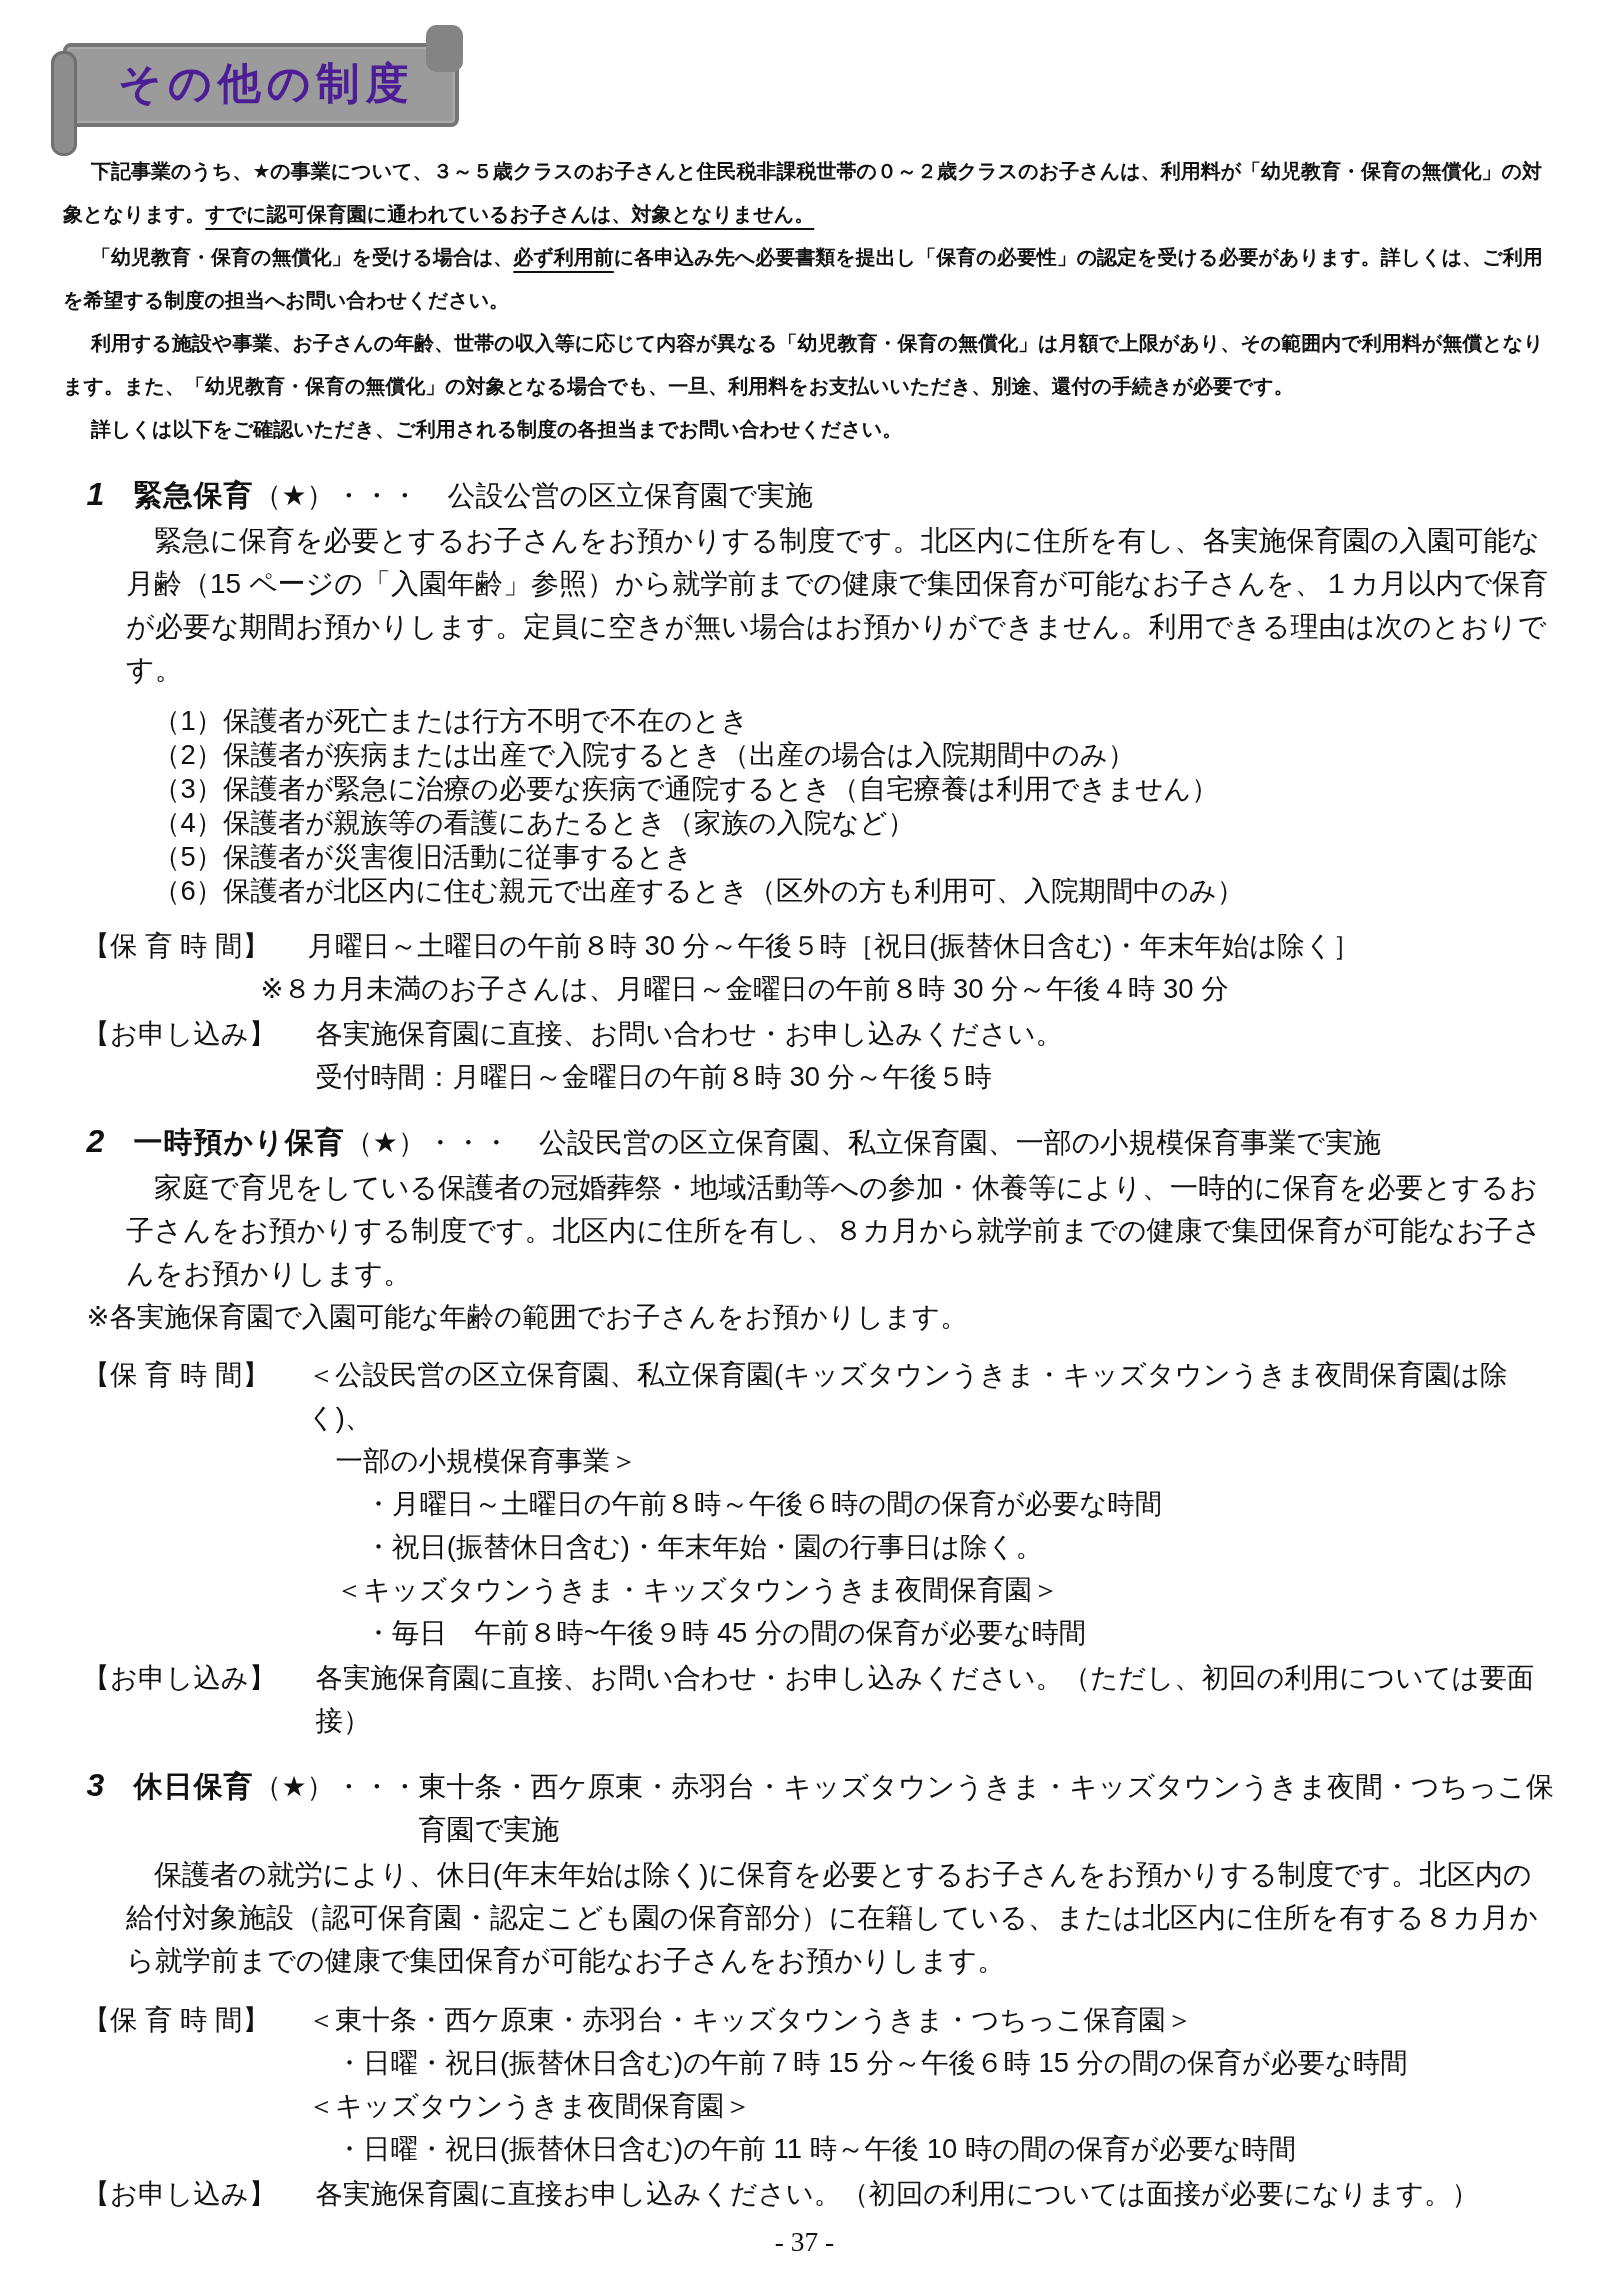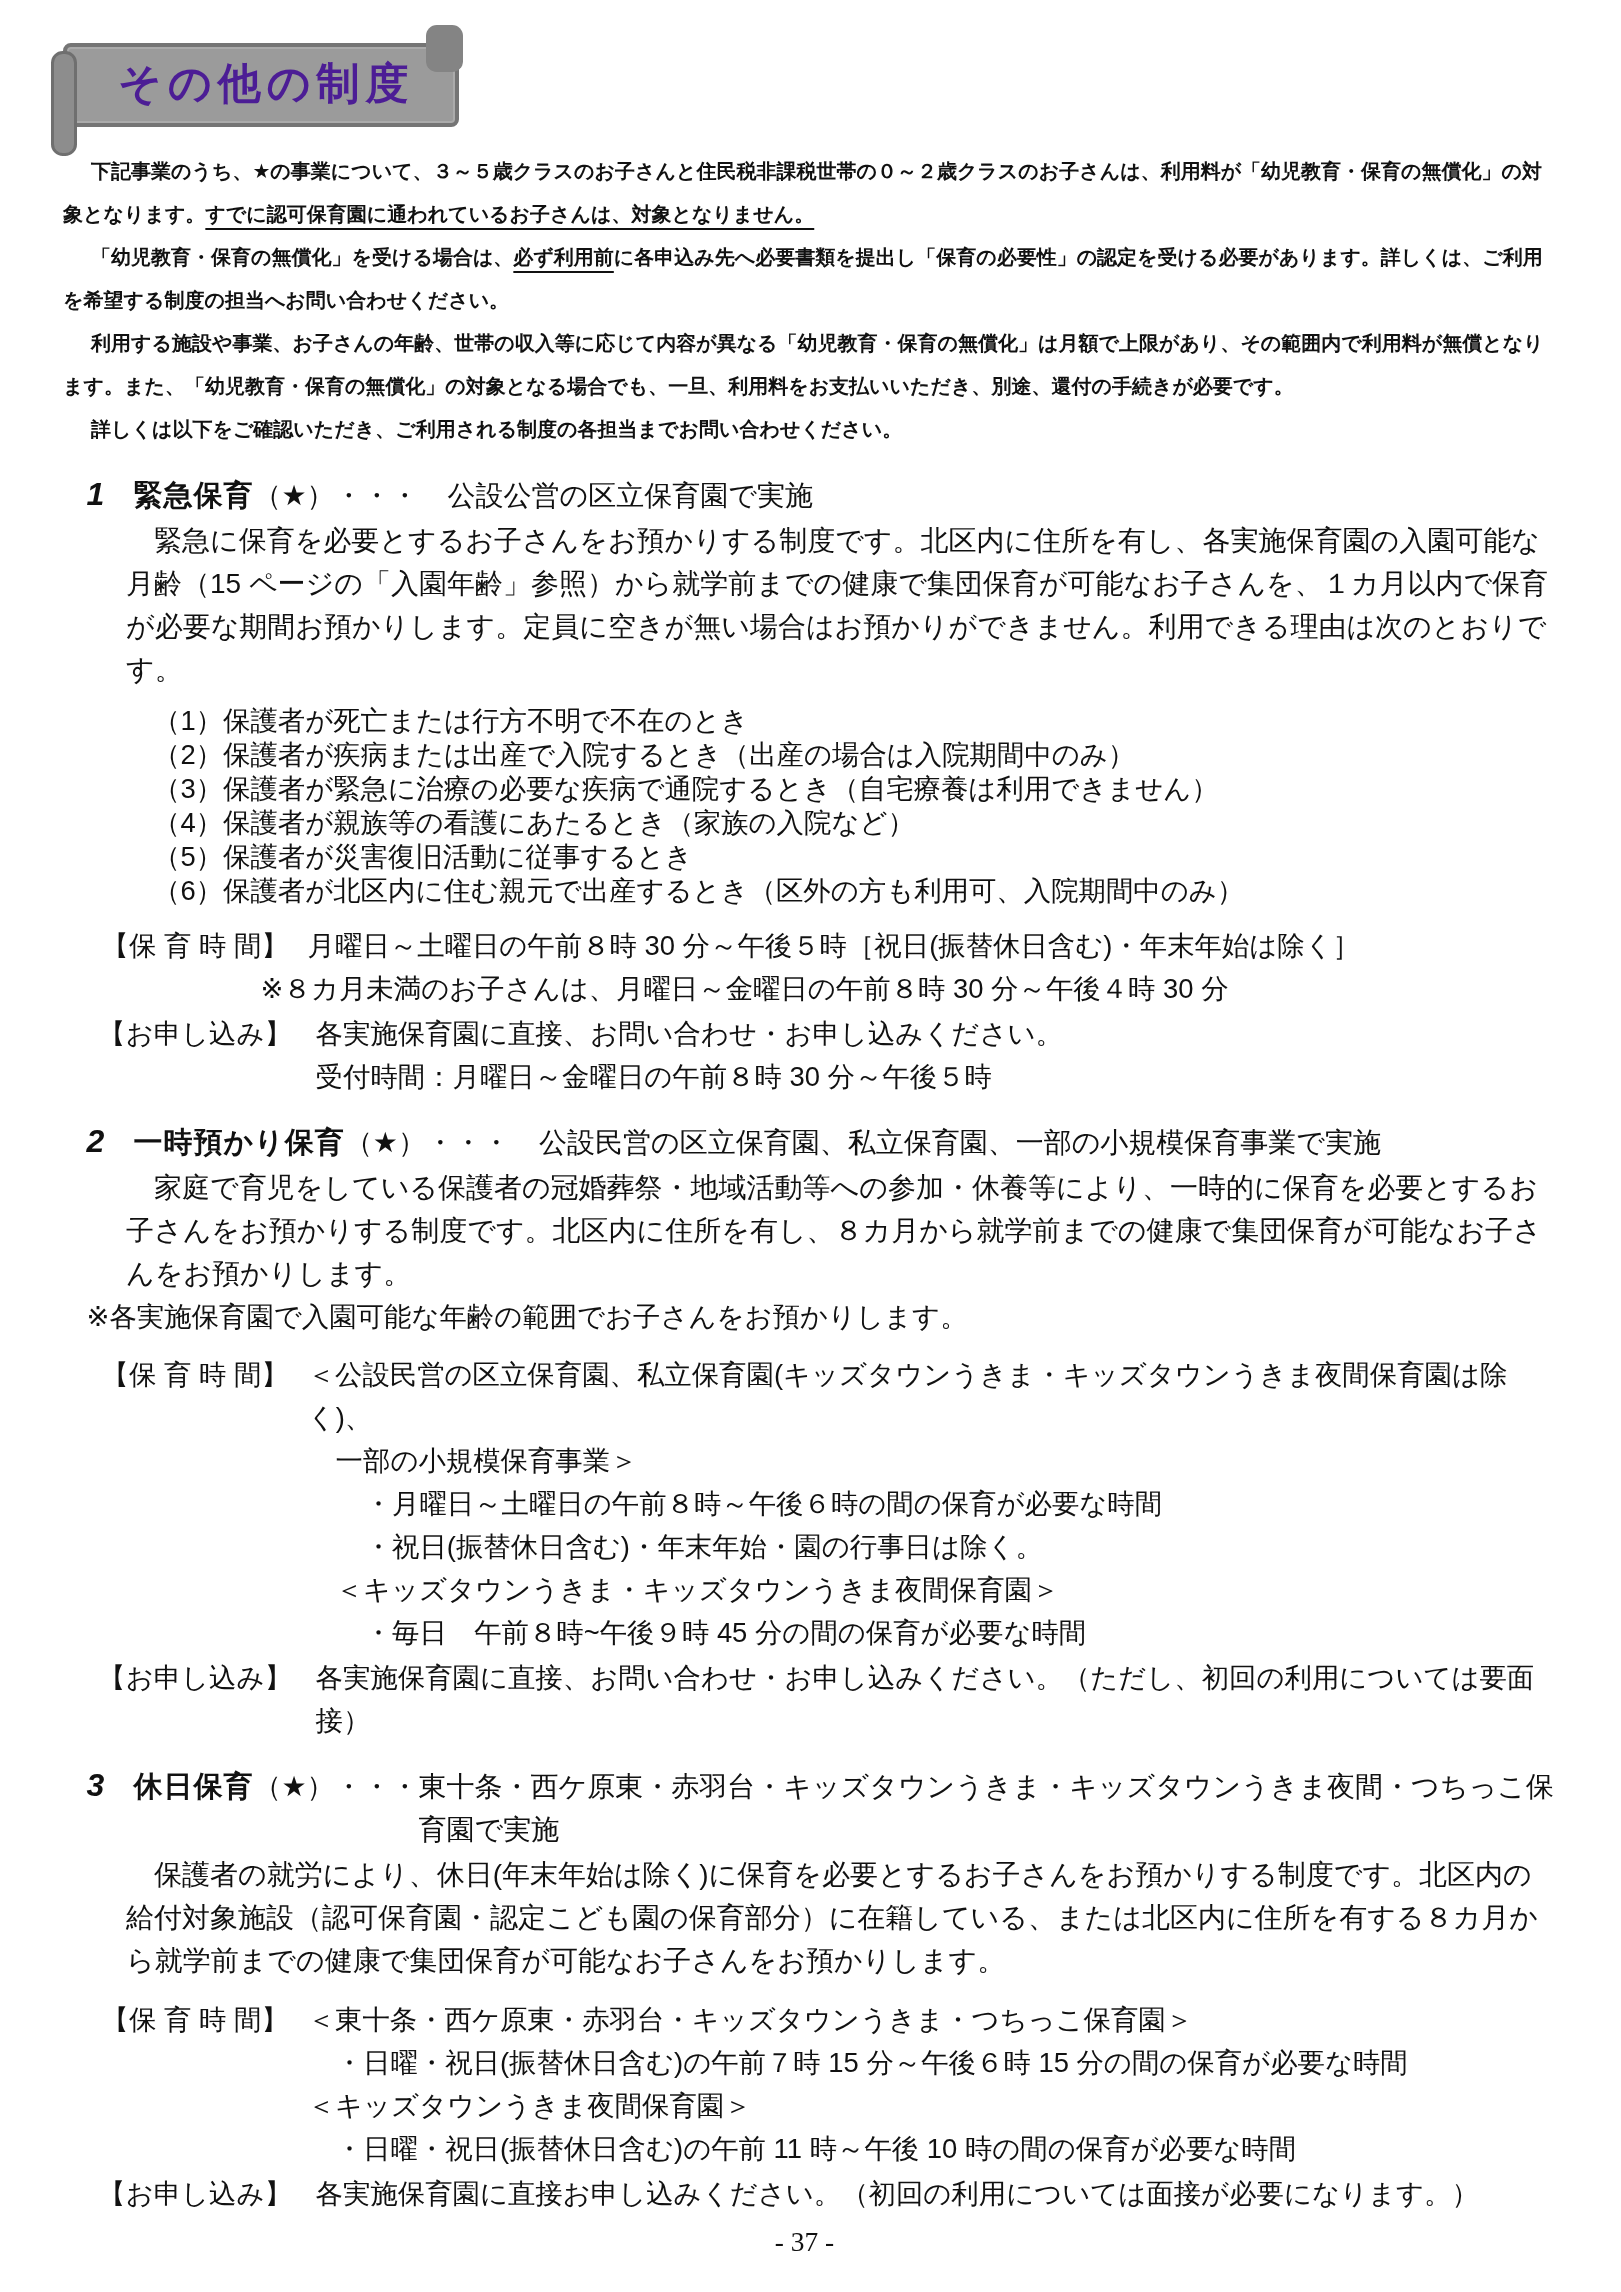--- a/index.html
+++ b/index.html
@@ -105,21 +105,21 @@
   .kv {
     display:flex;
     margin:15.7px 0 0 19.6px;
     font-size:27.4px;
     line-height:43px;
   }
   .kv.tight { margin-top:2px;gap:8px; }
   .kv-label {
     flex:0 0 225px;
     width:225px;
-    text-align:center;
+    text-align:left;
     white-space:nowrap;
   }
   .kv-content { flex:1; word-break:break-all; }
   .kv-content .pullback { margin-left:-47px; }
   .kv-content .ind1 { padding-left:28px; }
   .kv-content .ind2 { padding-left:57px; }
   
   .footer {
     position:absolute;
     left:0; right:12px; bottom:35px;

